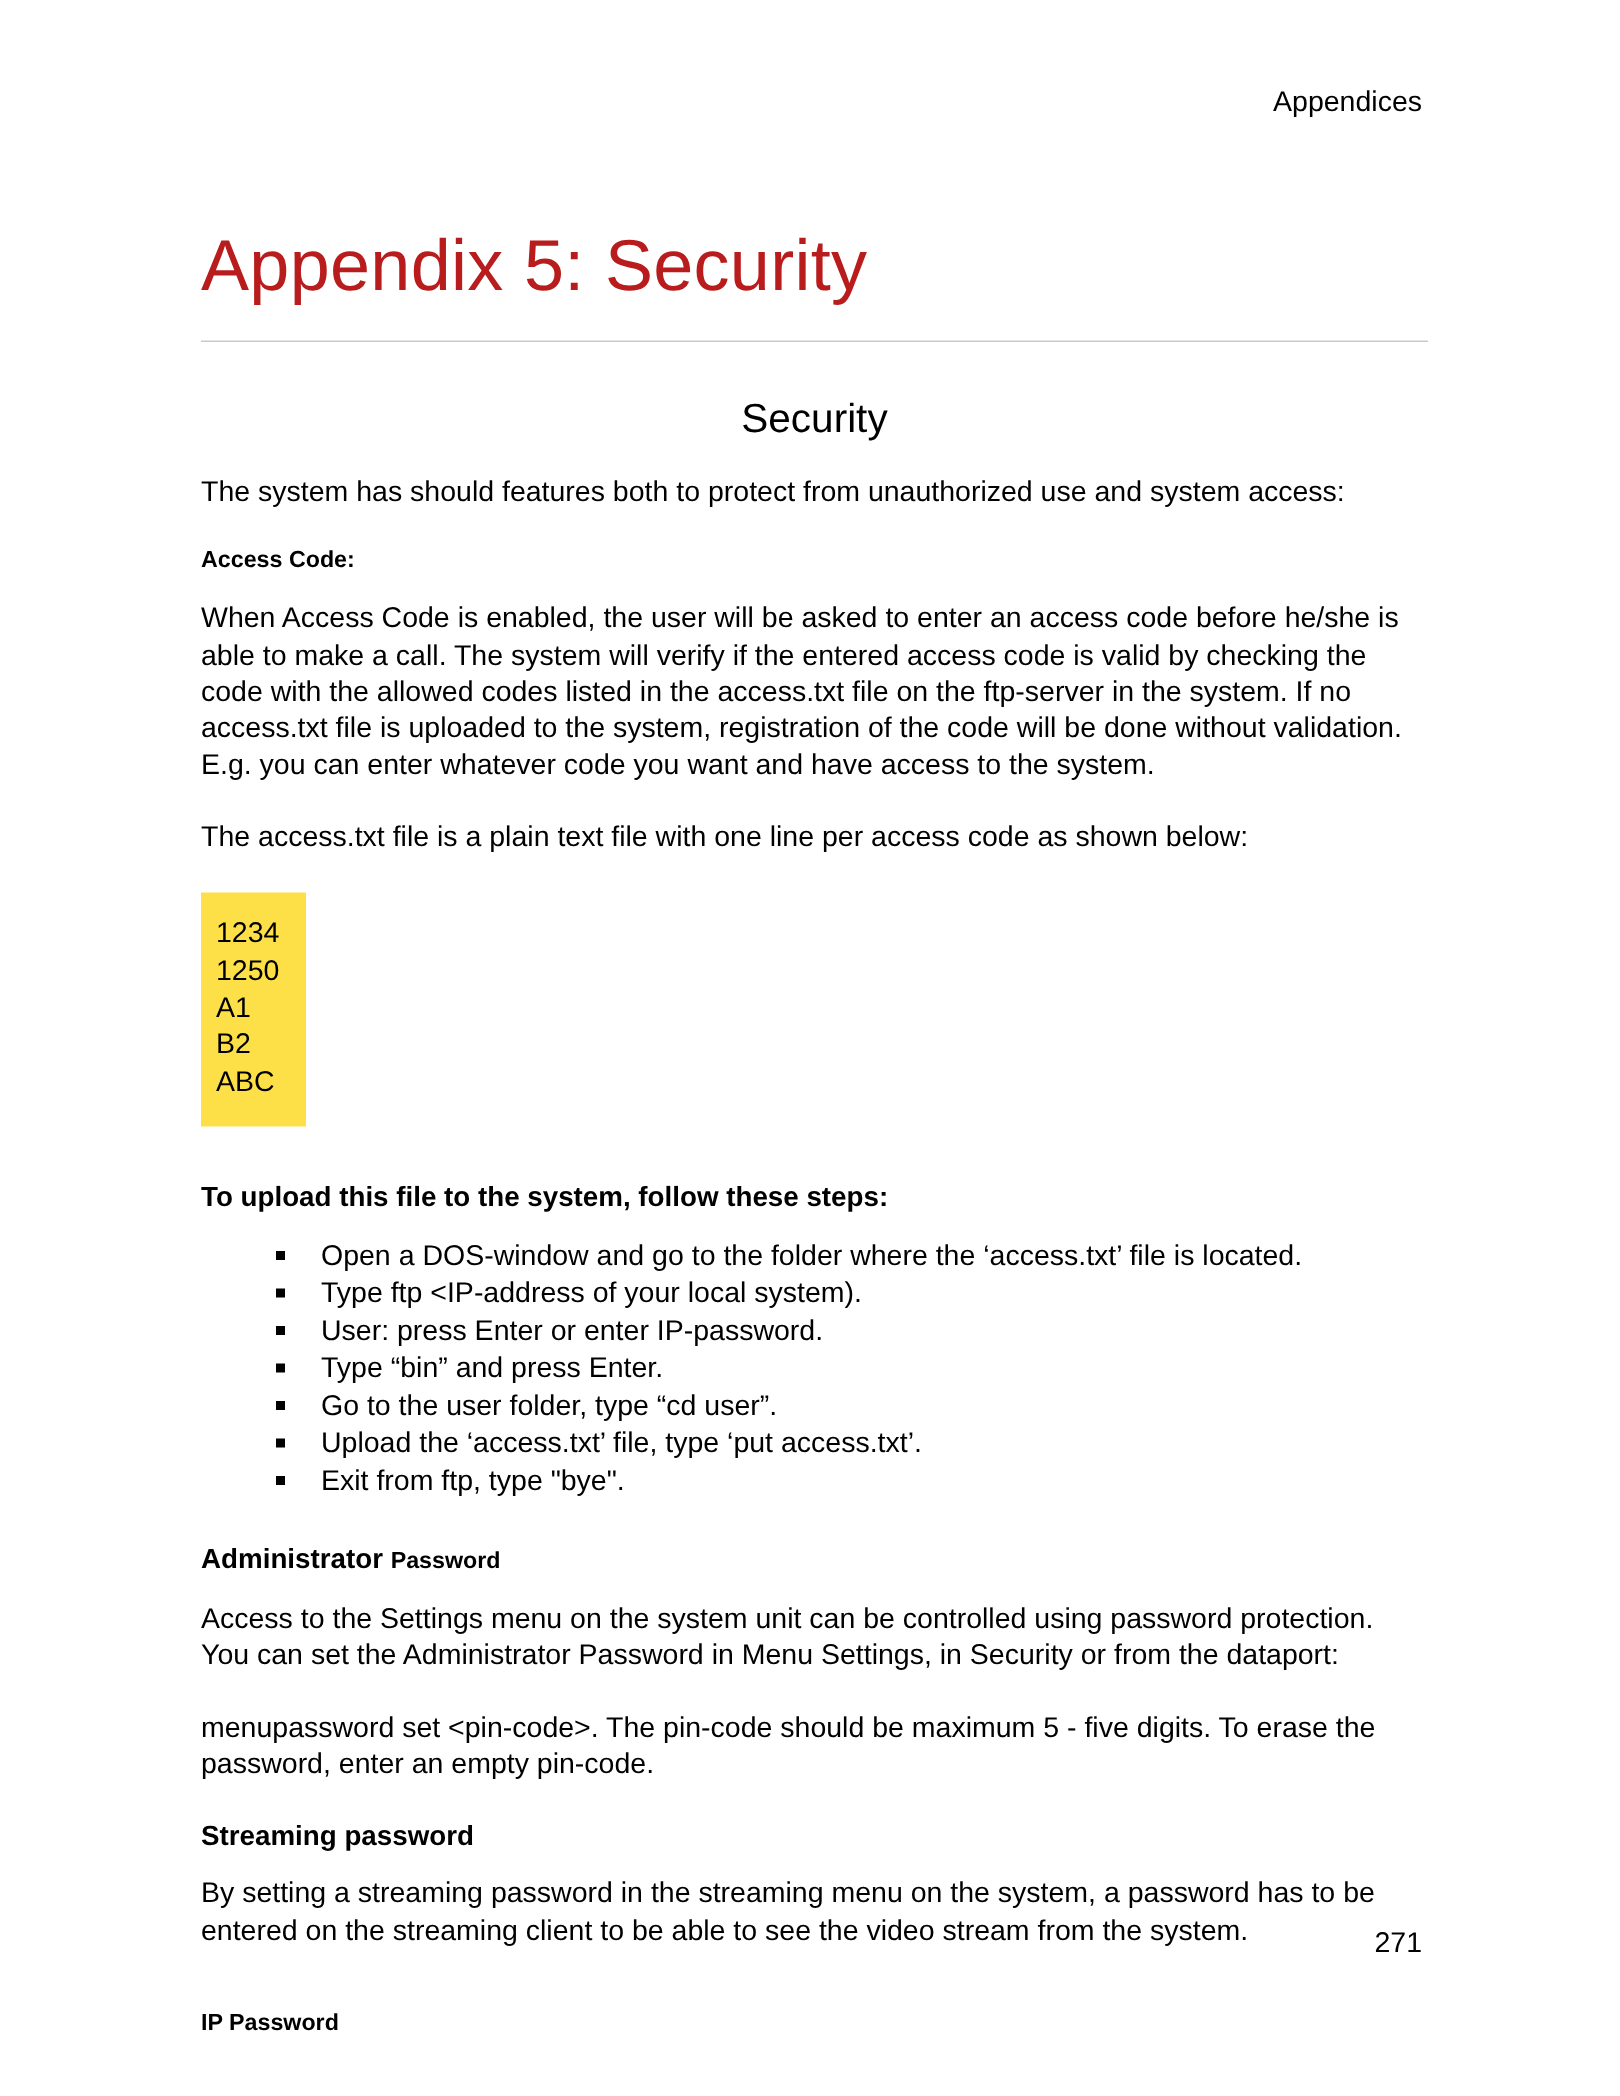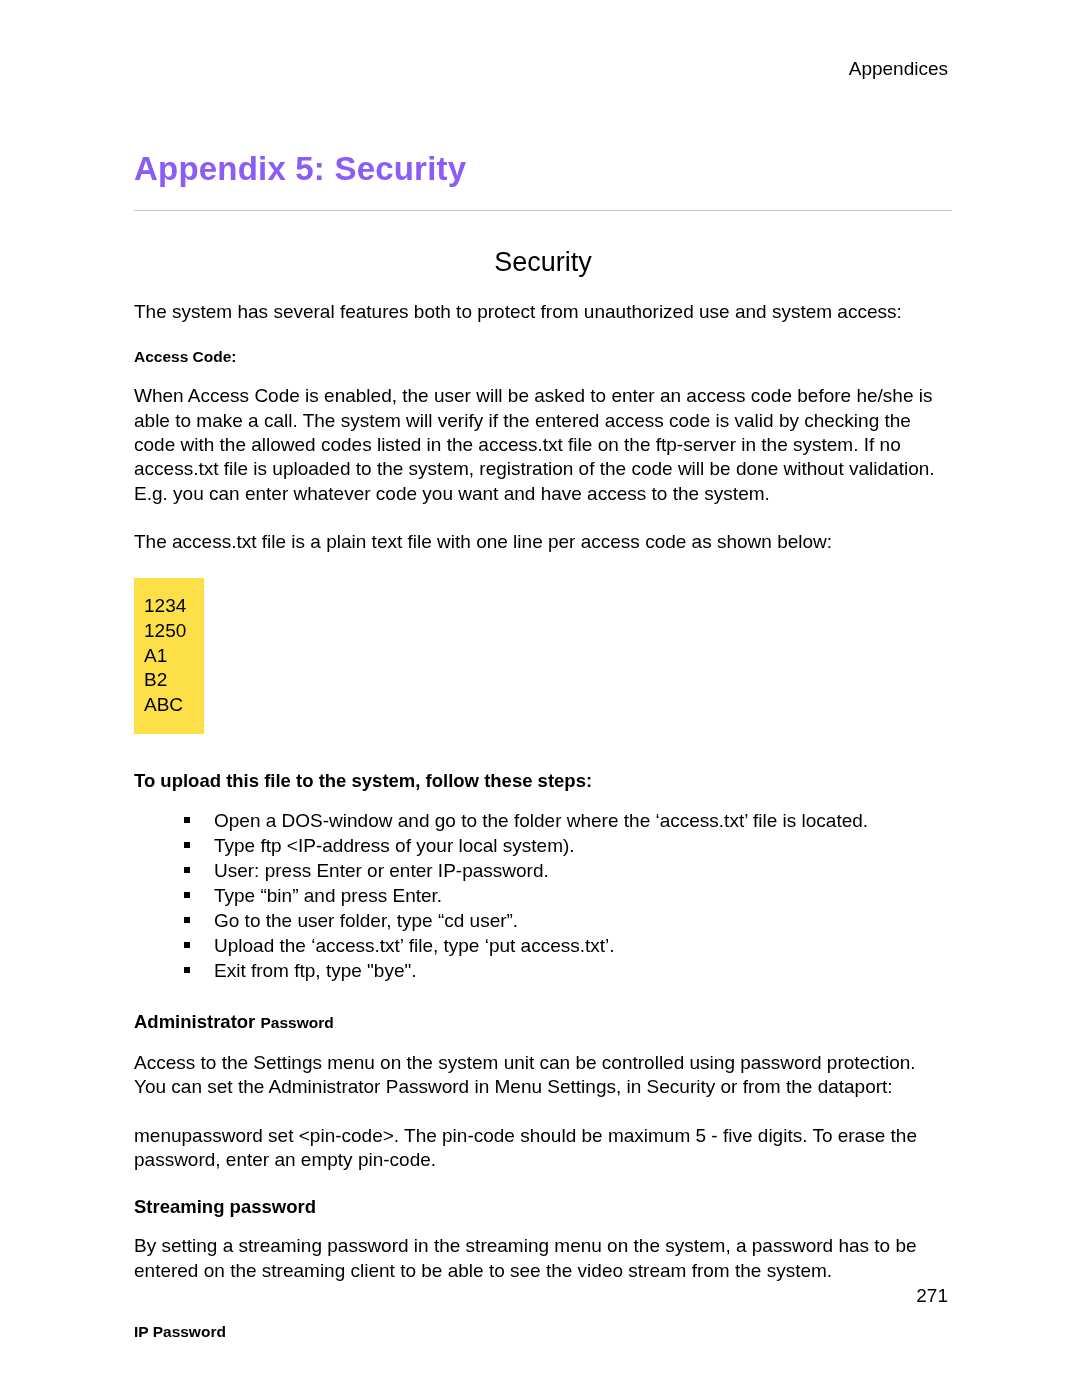--- a/index.html
+++ b/index.html
@@ -16,23 +16,23 @@
     box-sizing: border-box;
     padding: 58px 128px 0 134px;
   }
   .header-right {
     text-align: right;
     font-size: 19px;
     margin-bottom: 70px;
     margin-right: 4px;
   }
   h1.appendix-title {
-    color: #8b5cf6;
-    font-size: 33px;
-    font-weight: bold;
+    color: #b91c1c;
+    font-size: 48px;
+    font-weight: normal;
     margin: 0 0 22px 0;
     letter-spacing: 0.2px;
   }
   .rule {
     border: none;
     border-top: 1px solid #c9c9c9;
     margin: 0 0 36px 0;
   }
   h2.section-title {
     font-size: 27px;
@@ -103,21 +103,21 @@
 
 <div class="page">
 
   <div class="header-right">Appendices</div>
 
   <h1 class="appendix-title">Appendix 5: Security</h1>
   <hr class="rule">
 
   <h2 class="section-title">Security</h2>
 
-  <p class="body">The system has several features both to protect from unauthorized use and system access:</p>
+  <p class="body">The system has should features both to protect from unauthorized use and system access:</p>
 
   <div class="sub-bold-sm">Access Code:</div>
 
   <p class="body para-tight">When Access Code is enabled, the user will be asked to enter an access code before he/she is able to make a call. The system will verify if the entered access code is valid by checking the code with the allowed codes listed in the access.txt file on the ftp-server in the system. If no access.txt file is uploaded to the system, registration of the code will be done without validation. E.g. you can enter whatever code you want and have access to the system.</p>
 
   <p class="body gap-after-code-desc">The access.txt file is a plain text file with one line per access code as shown below:</p>
 
   <div class="code-box">
     <div>1234</div>
     <div>1250</div>

